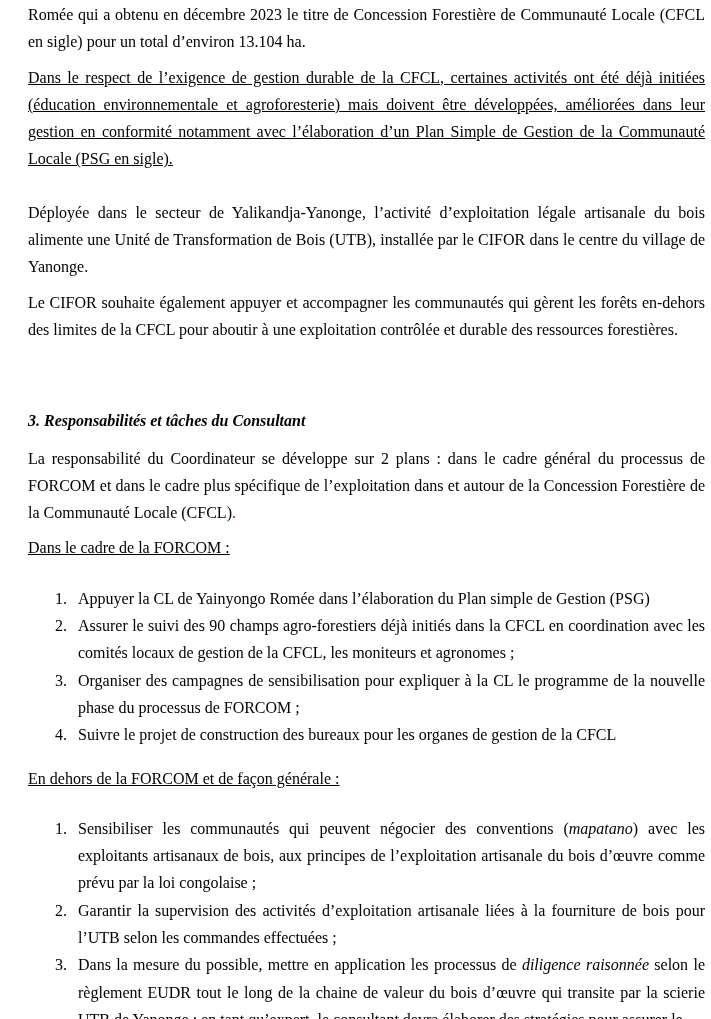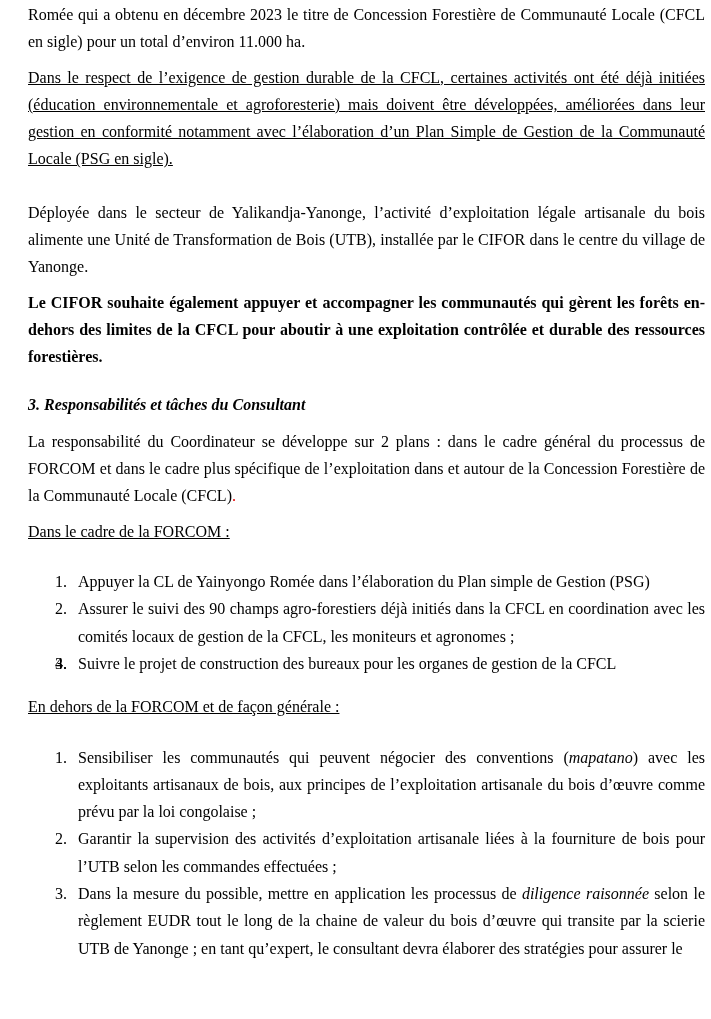--- a/index.html
+++ b/index.html
@@ -13,21 +13,21 @@
     font-family: "Liberation Serif", "DejaVu Serif", serif;
     font-size: 16px;
     line-height: 27.3px;
   }
   .para {
     margin: 0 0 8px 0;
     text-align: justify;
   }
   .sp-b { margin-bottom: 26px; text-decoration: underline; }
   .sp-c { }
-  .sp-d { margin-bottom: 20px; font-weight: bold; }
+  .sp-d { margin-bottom: 64px; }
   .section-heading {
     margin: 0 0 10px 0;
     font-weight: 700;
     font-style: italic;
     text-align: left;
   }
   .subheading {
     margin: 0 0 23px 0;
     text-align: left;
   }
@@ -43,21 +43,21 @@
     position: absolute;
     left: 27px;
     top: 0;
   }
   .red { color: #e50000; }
   i { }
 </style>
 </head>
 <body>
 
-<p class="para">Romée qui a obtenu en décembre 2023 le titre de Concession Forestière de Communauté Locale (CFCL en sigle) pour un total d’environ 11.000 ha.</p>
+<p class="para">Romée qui a obtenu en décembre 2023 le titre de Concession Forestière de Communauté Locale (CFCL en sigle) pour un total d’environ 13.104 ha.</p>
 
 <p class="para sp-b">Dans le respect de l’exigence de gestion durable de la CFCL, certaines activités ont été déjà initiées (éducation environnementale et agroforesterie) mais doivent être développées, améliorées dans leur gestion en conformité notamment avec l’élaboration d’un Plan Simple de Gestion de la Communauté Locale (PSG en sigle).</p>
 
 <p class="para sp-c">Déployée dans le secteur de Yalikandja-Yanonge, l’activité d’exploitation légale artisanale du bois alimente une Unité de Transformation de Bois (UTB), installée par le CIFOR dans le centre du village de Yanonge.</p>
 
 <p class="para sp-d">Le CIFOR souhaite également appuyer et accompagner les communautés qui gèrent les forêts en-dehors des limites de la CFCL pour aboutir à une exploitation contrôlée et durable des ressources forestières.</p>
 
 <p class="section-heading">3. Responsabilités et tâches du Consultant</p>
 
 <p class="para"><span>La responsabilité du Coordinateur se développe sur 2 plans&nbsp;: dans le cadre général du processus de FORCOM et dans le cadre plus spécifique de l’exploitation dans et autour de la Concession Forestière de la Communauté Locale (CFCL)</span><span class="red">.</span></p>
@@ -68,20 +68,21 @@
   <div class="li">
     <span class="num">1.</span>
     <span>Appuyer la CL de Yainyongo Romée dans l’élaboration du Plan simple de Gestion (PSG)</span>
   </div>
   <div class="li">
     <span class="num">2.</span>
     <span>Assurer le suivi des 90 champs agro-forestiers déjà initiés dans la CFCL en coordination avec les comités locaux de gestion de la CFCL, les moniteurs et agronomes&nbsp;;</span>
   </div>
   <div class="li">
     <span class="num">3.</span>
+    <span>Organiser des campagnes de sensibilisation pour expliquer à la CL le programme de la nouvelle phase du processus de FORCOM&nbsp;;</span>
   </div>
   <div class="li">
     <span class="num">4.</span>
     <span>Suivre le projet de construction des bureaux pour les organes de gestion de la CFCL</span>
   </div>
 </div>
 
 <p class="subheading"><span class="ul">En dehors de la FORCOM et de façon générale&nbsp;:</span></p>
 
 <div class="doc-list last">

